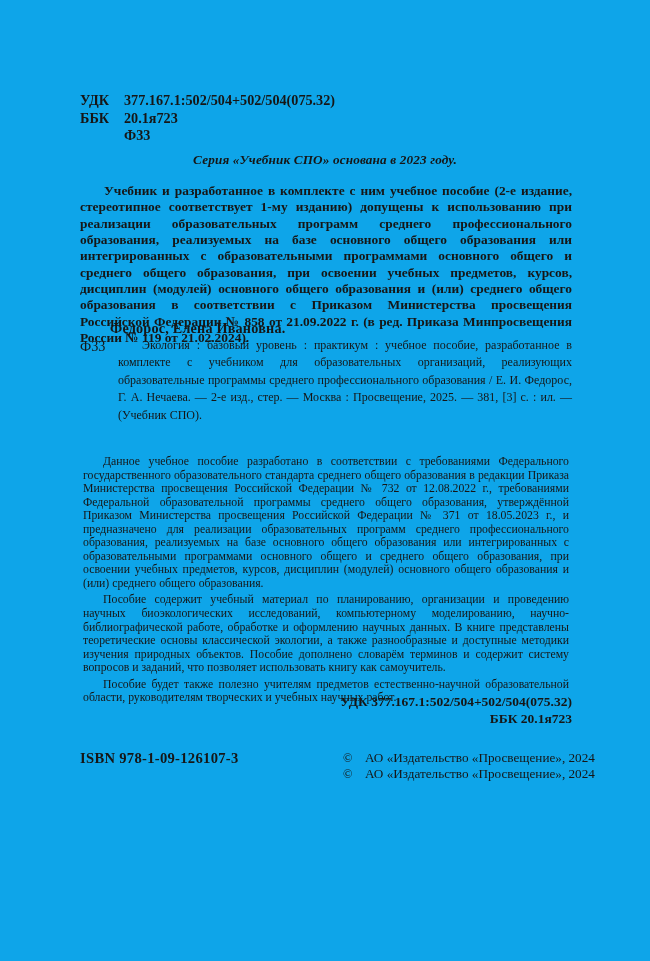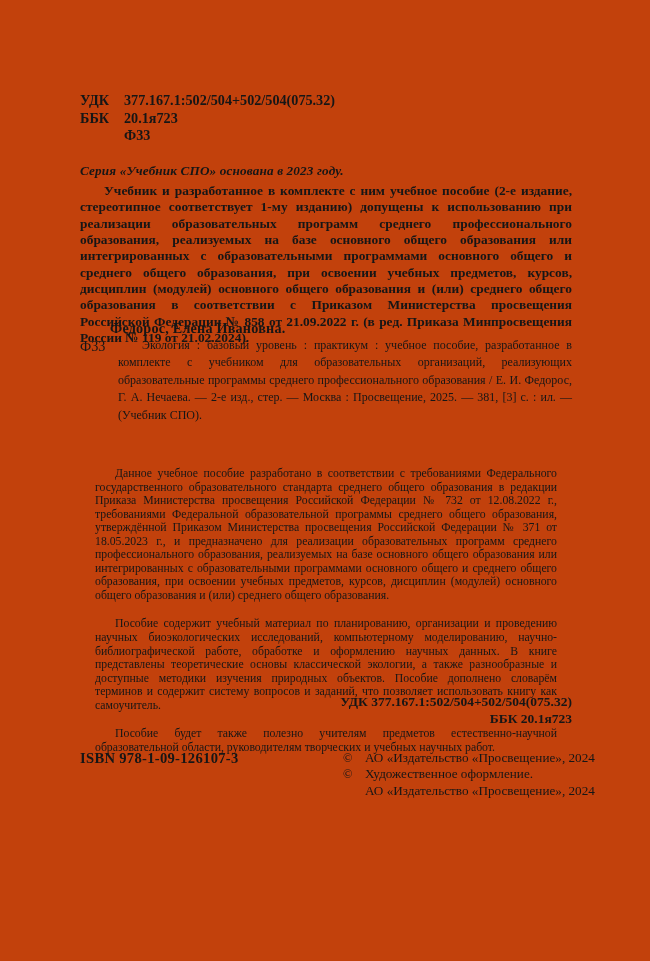--- a/index.html
+++ b/index.html
@@ -15,21 +15,21 @@
     font-family: "Liberation Serif", "DejaVu Serif", serif;
     color: #161616;
     position: relative;
   }
 
   .page {
     position: absolute;
     left: 0; top: 0;
     width: 650px;
     height: 961px;
-    background: #c2410c;
+    background: #0ea5e9;
   }
 
   
   .codes {
     position: absolute;
     left: 80px;
     top: 92px;
     font-size: 14.2px;
     line-height: 17.5px;
     font-weight: 700;
@@ -44,23 +44,23 @@
   .codes .cutter {
     display: block;
     margin-left: 44px;
     font-weight: 700;
   }
 
   
   .series-line {
     position: absolute;
     left: 80px;
-    top: 163px;
+    top: 152px;
     width: 490px;
-    text-align: left;
+    text-align: center;
     font-style: italic;
     font-weight: 700;
     font-size: 13.2px;
     letter-spacing: 0.15px;
   }
 
   
   .block {
     position: absolute;
     text-align: justify;
@@ -113,21 +113,21 @@
   
   .small {
     left: 80px;
     top: 452px;
     width: 492px;
     font-size: 11.75px;
     line-height: 13.55px;
     text-indent: 20px;
   }
   .small p {
-    margin: 15px;
+    margin: 3px;
     text-indent: 20px;
   }
 
   
   .codes-bottom {
     position: absolute;
     left: 280px;
     top: 694px;
     width: 292px;
     text-align: right;
@@ -203,20 +203,20 @@
     <span>ББК  20.1я723</span>
   </div>
 
   <div class="isbn-foot">ISBN 978-1-09-126107-3</div>
 
   <div class="copyright">
     <span class="cline">
       <span class="cmark">©</span><span>АО «Издательство «Просвещение», 2024</span>
     </span>
     <span class="cline">
-      <span class="cmark">©</span><span>Художественное оформление.</span>
+      <span class="cmark">©</span>
     </span>
     <span class="cline noc">
       <span class="cmark"></span><span>АО «Издательство «Просвещение», 2024</span>
     </span>
   </div>
 
 </div>
 
 </body></html>

